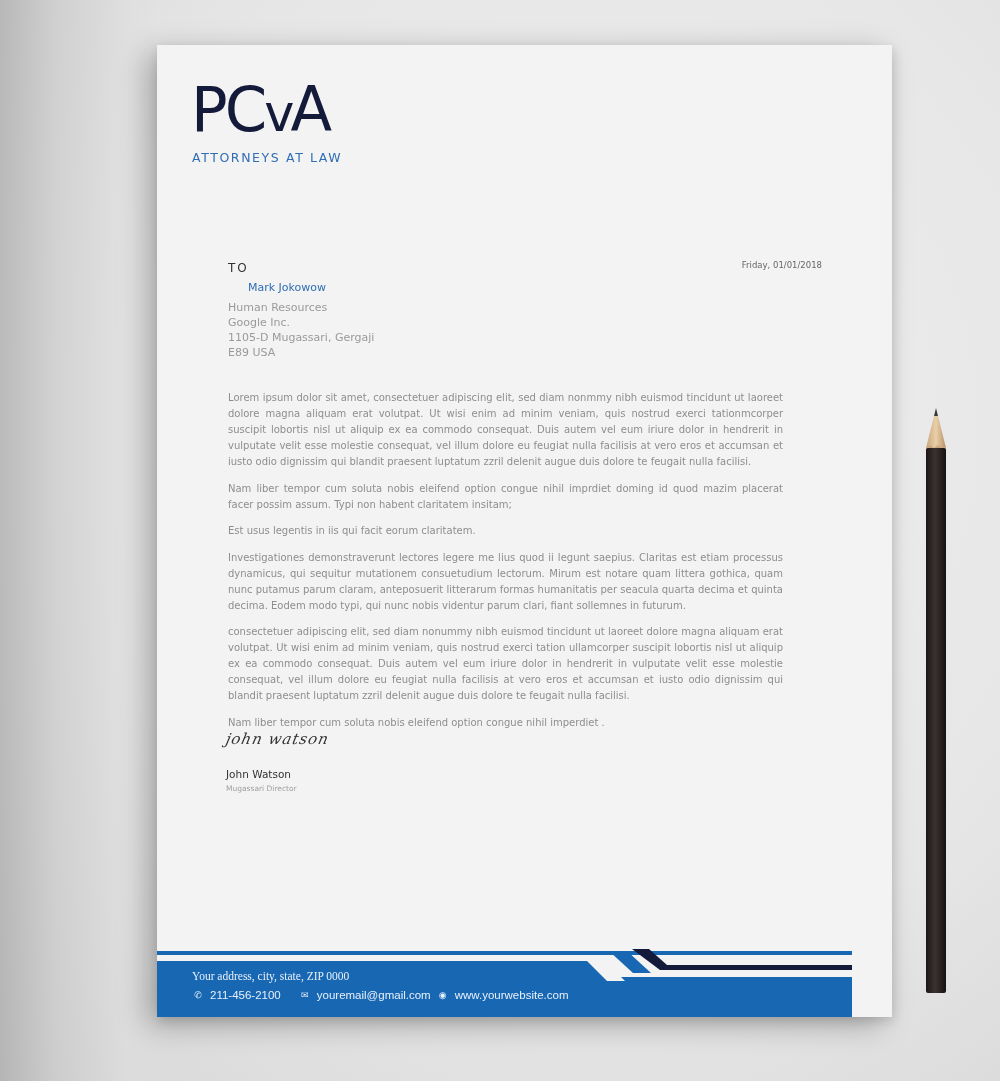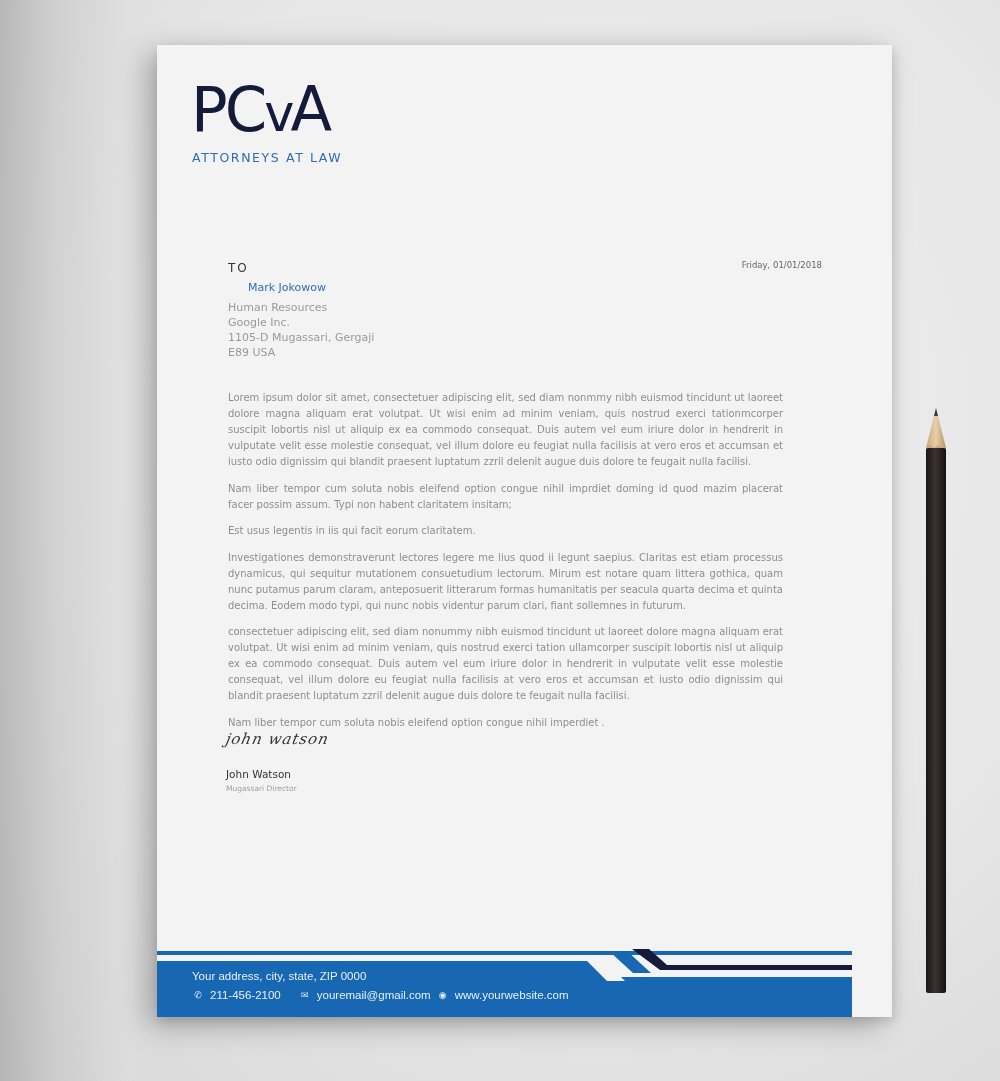--- a/index.html
+++ b/index.html
@@ -44,21 +44,21 @@
     position:absolute; left:69px; top:685px;
     font-family:"DejaVu Serif", serif; font-style:italic; font-size:15px; color:#333;
     letter-spacing:1px; transform: skewX(-12deg);
   }
   .signer-name { position:absolute; left:69px; top:723px; font-size:10.5px; color:#333; }
   .signer-title { position:absolute; left:69px; top:739px; font-size:7.5px; color:#a0a0a0; }
   .footer-line { position:absolute; left:0; top:906px; width:695px; height:4px; background:#1767b3; }
   .footer-band { position:absolute; left:0; top:916px; width:695px; height:56px; background:#1767b3; }
   .footer-deco { position:absolute; left:0; top:900px; width:695px; height:40px; }
   .footer-address {
-    position:absolute; left:35px; top:925px; font-family:Liberation Sans, sans-serif;
+    position:absolute; left:35px; top:925px; font-family:Liberation Serif, serif;
     font-size:11.5px; color:#e8f0fa;
   }
   .footer-contacts {
     position:absolute; left:35px; top:944px; font-family:"Liberation Sans", sans-serif;
     font-size:11.5px; color:#e8f0fa; display:flex; align-items:center; gap:6px;
   }
   .footer-contacts .ic { font-size:9px; color:#e8f0fa; display:inline-block; width:12px; text-align:center; }
   .footer-contacts .sp { width:6px; }
   .pencil { position:absolute; left:924px; top:408px; width:24px; height:588px; }
 </style>

